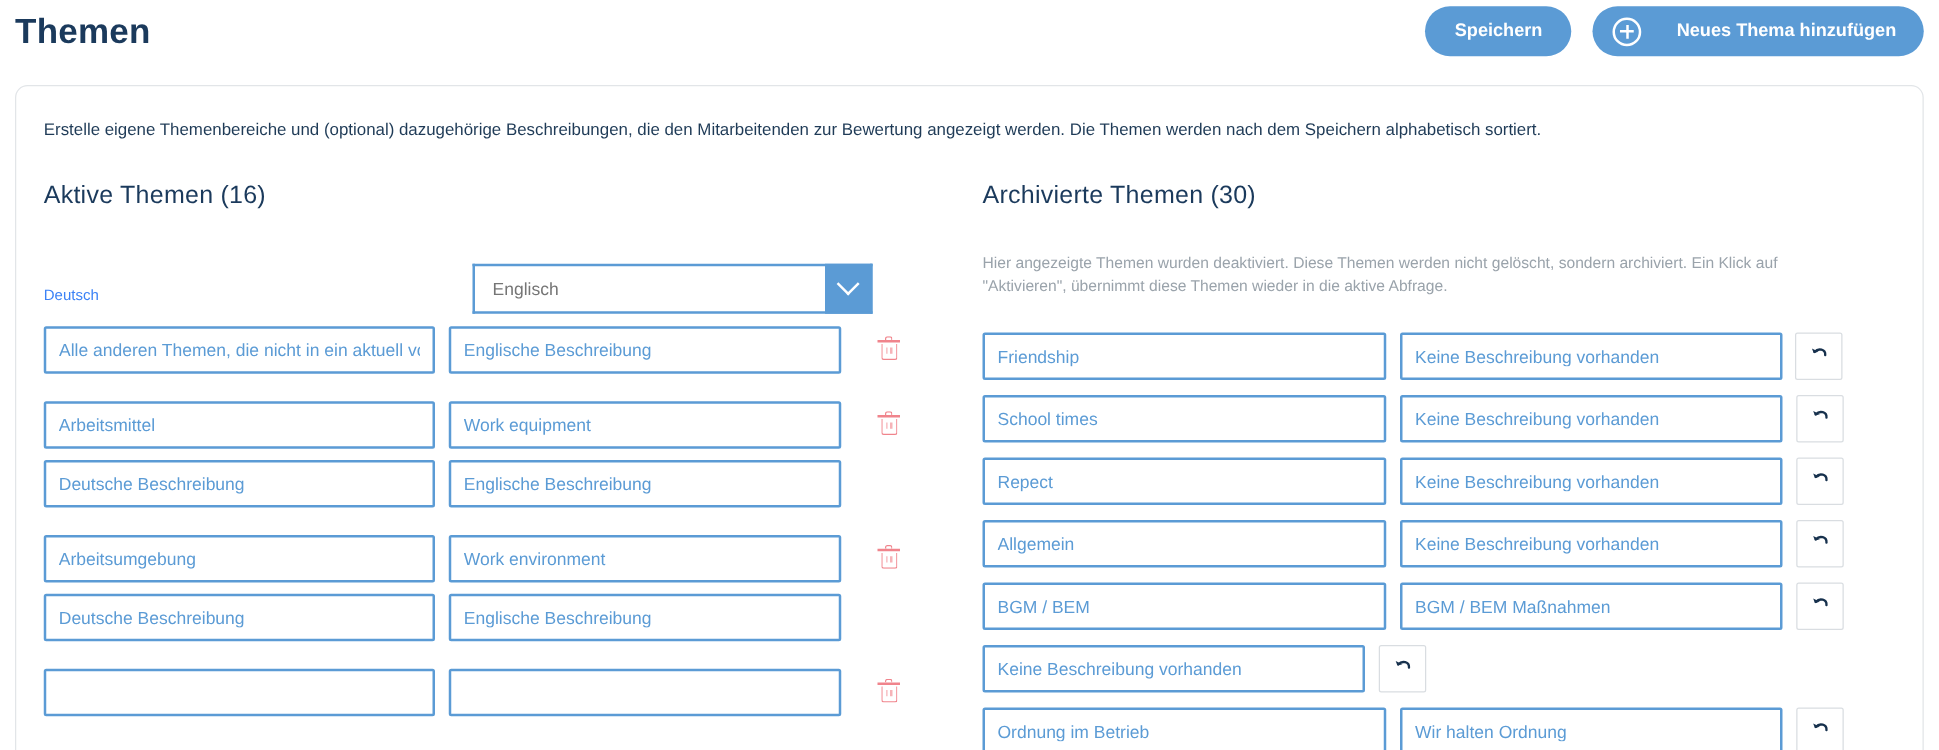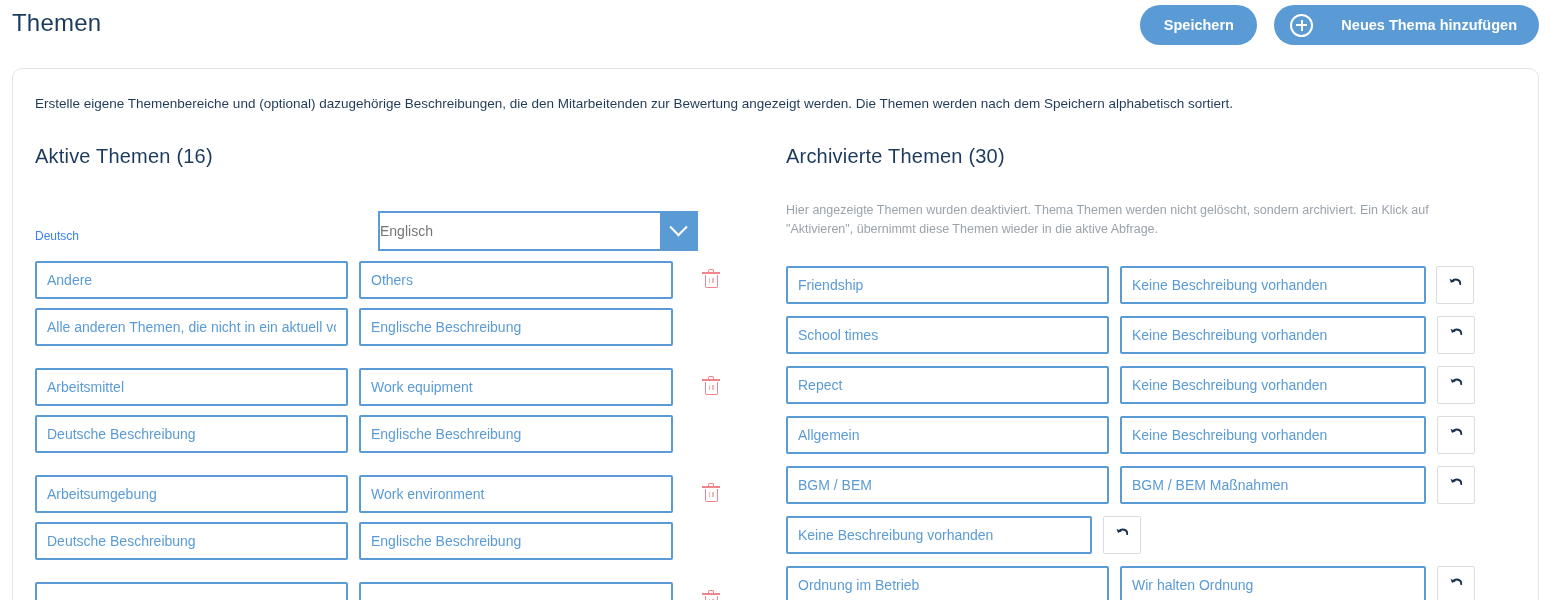--- a/index.html
+++ b/index.html
@@ -15,22 +15,22 @@
   
   .page-header {
     position: relative;
     height: 56px;
     padding: 0 14px;
   }
   .page-title {
     position: absolute;
     left: 12px;
     top: 9px;
-    font-size: 24px;
-    font-weight: normal;
+    font-size: 28px;
+    font-weight: bold;
     color: #1b3a5c;
     letter-spacing: 0.2px;
   }
   .header-actions {
     position: absolute;
     right: 12px;
     top: 5px;
     display: flex;
     align-items: center;
     gap: 17px;
@@ -130,21 +130,21 @@
   }
   .lang-select-input {
     flex: 1;
     height: 40px;
     border: 2px solid #5b9bd5;
     border-right: none;
     background: #ffffff;
     color: #9db9d8;
     font-family: "Liberation Sans", sans-serif;
     font-size: 14px;
-    padding: 0 0;
+    padding: 0 14px;
     outline: none;
   }
   .lang-select-btn {
     width: 38px;
     height: 40px;
     background: #5b9bd5;
     border: 2px solid #5b9bd5;
     border-left: none;
     cursor: pointer;
     display: flex;
@@ -283,24 +283,20 @@
           <span class="chev"></span>
         </button>
       </div>
     </div>
 
     <div class="rows">
 
       <div class="topic-row">
         <div class="topic-fields">
           <div class="field-pair">
-            <input class="tinput w-de" type="text" value="Andere" style="">
-            <input class="tinput w-en" type="text" value="Others" style="">
-          </div>
-          <div class="field-pair">
             <input class="tinput w-de" type="text" value="Alle anderen Themen, die nicht in ein aktuell vo" style="">
             <input class="tinput w-en" type="text" value="Englische Beschreibung" style="">
           </div>
         </div>
         <button class="trash-btn">
           <span class="trash">
             <span class="knob"></span>
               <span class="lid"></span>
               <span class="can"></span>
           </span>
@@ -362,21 +358,21 @@
           </span>
         </button>
       </div>
 
     </div>
   </div>
 
   <div class="col col-right">
     <div class="col-heading">Archivierte Themen (30)</div>
 
-    <div class="archived-note">Hier angezeigte Themen wurden deaktiviert. Thema Themen werden nicht gelöscht, sondern archiviert. Ein Klick auf "Aktivieren", übernimmt diese Themen wieder in die aktive Abfrage.</div>
+    <div class="archived-note">Hier angezeigte Themen wurden deaktiviert. Diese Themen werden nicht gelöscht, sondern archiviert. Ein Klick auf "Aktivieren", übernimmt diese Themen wieder in die aktive Abfrage.</div>
 
     <div class="rows" style="margin-top:26px;">
 
       <div class="topic-row" style="margin-bottom:12px;gap:10px;">
         <div class="field-pair">
           <input class="tinput w-arch-name" type="text" value="Friendship" style="">
           <input class="tinput w-arch-desc" type="text" value="Keine Beschreibung vorhanden" style="">
         </div>
         <button class="restore-btn">
           <svg width="17" height="17" viewBox="0 0 20 20">

